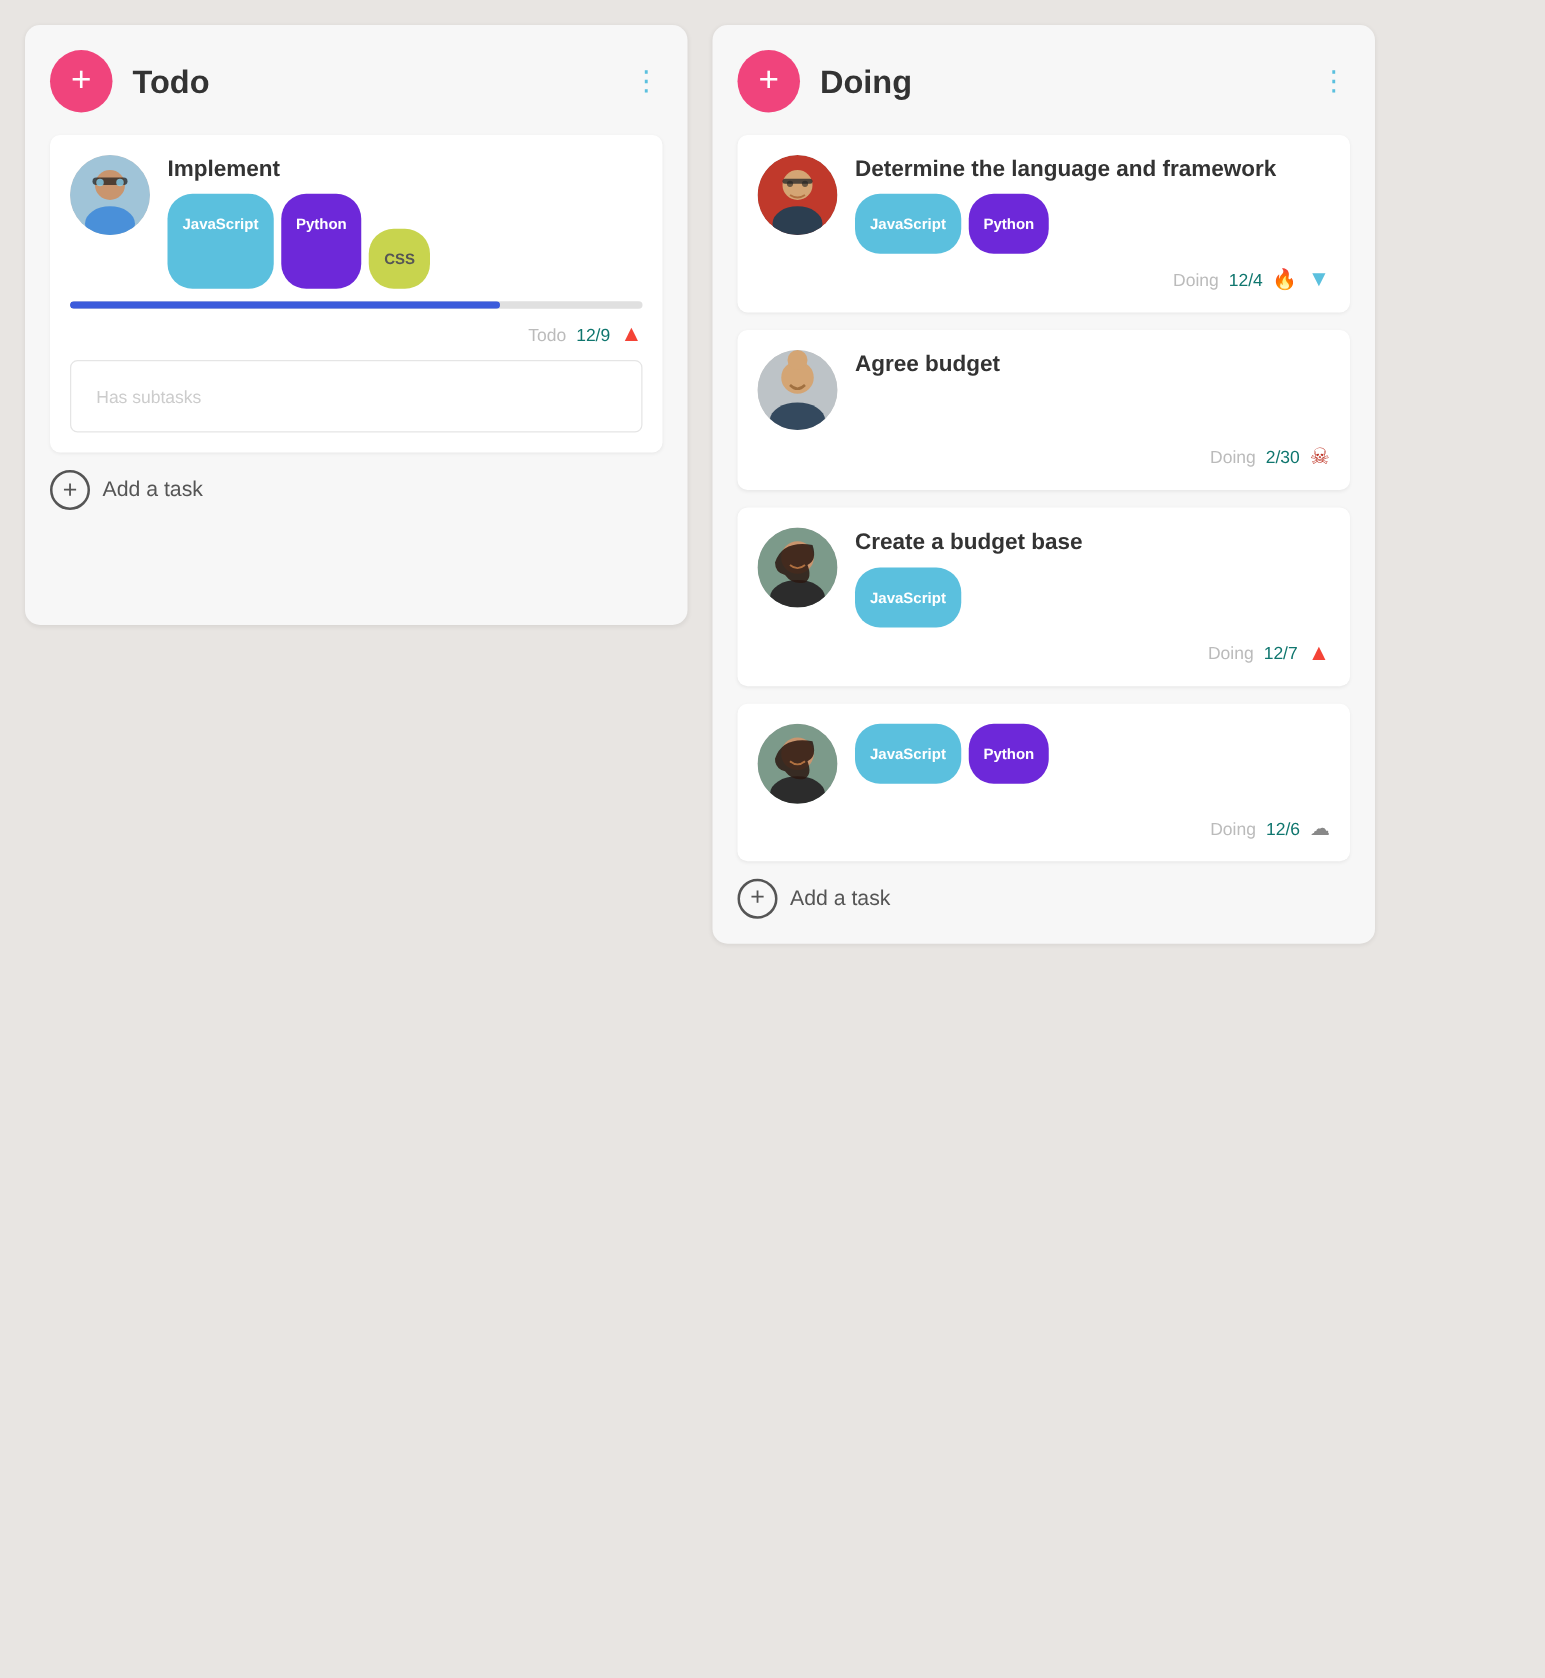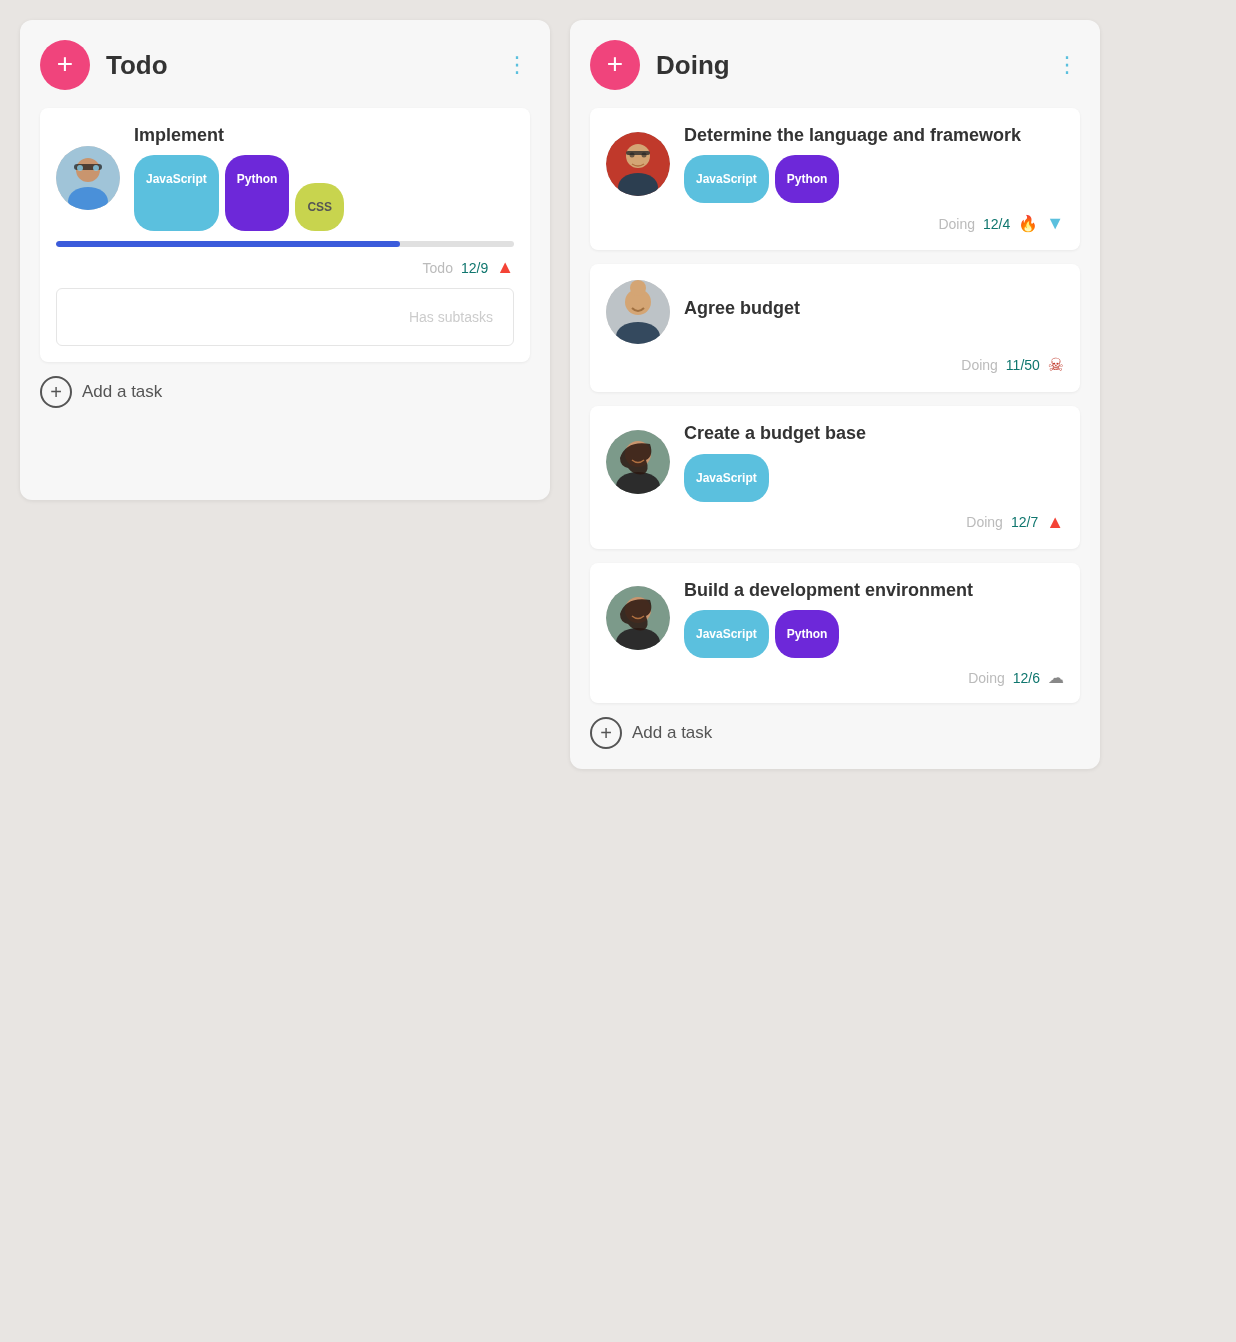--- a/index.html
+++ b/index.html
@@ -64,21 +64,21 @@
     }
     .task-card {
       background: white;
       border-radius: 8px;
       padding: 16px;
       margin-bottom: 14px;
       box-shadow: 0 1px 3px rgba(0,0,0,0.06);
     }
     .task-top {
       display: flex;
-      align-items: center;
+      align-items: flex-start;
       gap: 14px;
     }
     .avatar {
       width: 64px;
       height: 64px;
       border-radius: 50%;
       overflow: hidden;
       flex-shrink: 0;
       background: #ccc;
       display: flex;
@@ -130,21 +130,21 @@
     }
     .progress-bar-fill {
       height: 100%;
       background: #3b5bdb;
       border-radius: 3px;
     }
     .subtasks-box {
       border: 1px solid #e5e5e5;
       border-radius: 6px;
       padding: 20px;
-      text-align: right;
+      text-align: left;
       color: #ccc;
       font-size: 14px;
       margin-top: 10px;
     }
     .add-task-row {
       display: flex;
       align-items: center;
       gap: 10px;
       margin-top: 8px;
       color: #555;
@@ -272,21 +272,21 @@
             <circle cx="32" cy="8" r="8" fill="#d4a574"></circle>
           </svg>
         </div>
         <div class="task-info">
           <div class="task-title">Agree budget</div>
           <div class="tags"></div>
         </div>
       </div>
       <div class="task-footer">
         <span class="status">Doing</span>
-        <span class="date">11/50</span>
+        <span class="date">2/30</span>
         <span class="icon-skull">☠</span>
       </div>
     </div>
 
     <div class="task-card">
       <div class="task-top">
         <div class="avatar">
           <svg width="64" height="64" viewBox="0 0 64 64">
             <circle cx="32" cy="32" r="32" fill="#7c9a8a"></circle>
             <circle cx="32" cy="24" r="13" fill="#c9956e"></circle>
@@ -314,21 +314,20 @@
         <div class="avatar">
           <svg width="64" height="64" viewBox="0 0 64 64">
             <circle cx="32" cy="32" r="32" fill="#7c9a8a"></circle>
             <circle cx="32" cy="24" r="13" fill="#c9956e"></circle>
             <ellipse cx="32" cy="56" rx="22" ry="14" fill="#2c2c2c"></ellipse>
             <path d="M14 28 Q20 10 44 14 Q48 26 40 30 Q44 40 38 44 Q28 46 22 38 Q14 36 14 28Z" fill="#2c1810" opacity="0.85"></path>
             <path d="M26 30 Q32 35 38 30" stroke="#b07040" stroke-width="1.5" fill="none"></path>
           </svg>
         </div>
         <div class="task-info">
-          <div class="task-title">Build a development environment</div>
           <div class="tags">
             <span class="tag tag-js">JavaScript</span>
             <span class="tag tag-python">Python</span>
           </div>
         </div>
       </div>
       <div class="task-footer">
         <span class="status">Doing</span>
         <span class="date">12/6</span>
         <span class="icon-cloud">☁</span>

